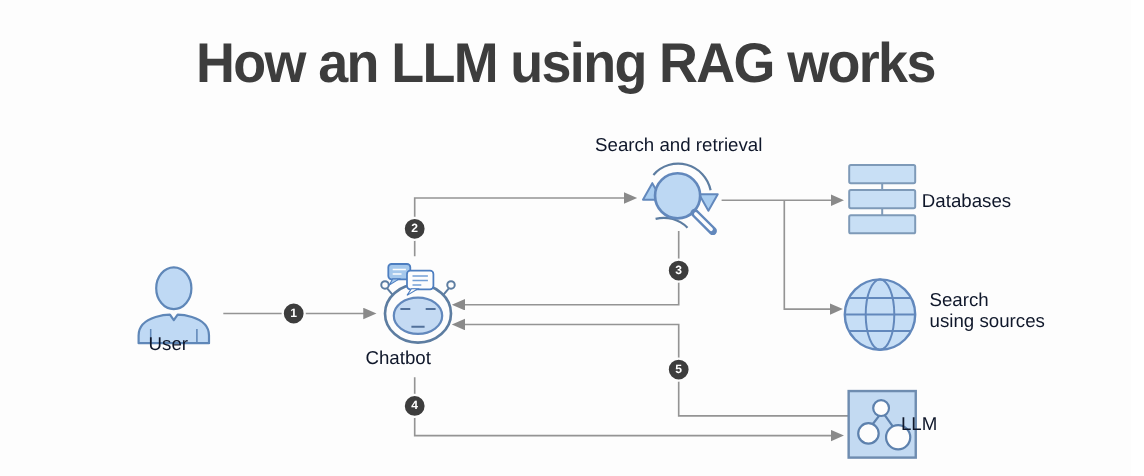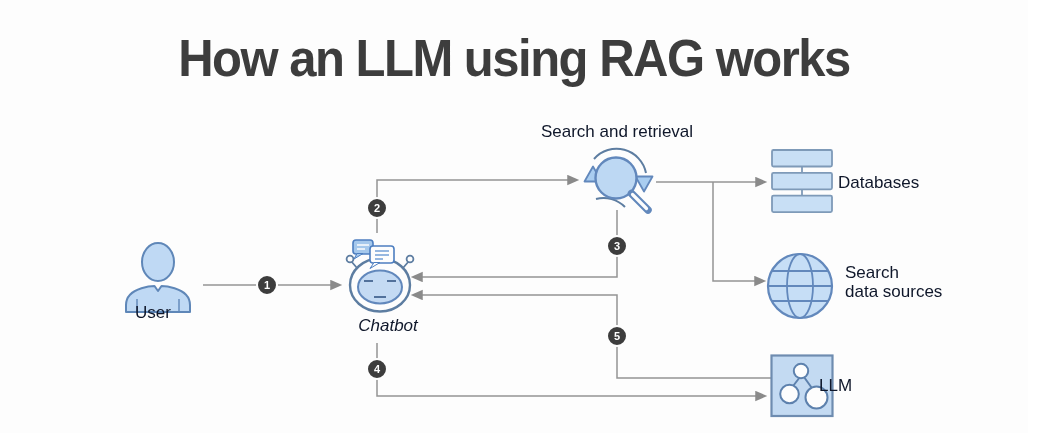--- a/index.html
+++ b/index.html
@@ -95,26 +95,26 @@
     <g>
       <rect x="771.5" y="355.5" width="61" height="60.5" fill="#c3daf2" stroke="#6e8cb0" stroke-width="2.2"></rect>
       <path d="M800 377 L790 390 M804 377 L814 391" stroke="#5d81ad" stroke-width="2" fill="none"></path>
       <circle cx="801" cy="371" r="7.2" fill="#fdfdfd" stroke="#5d81ad" stroke-width="2"></circle>
       <circle cx="789.5" cy="394" r="9.3" fill="#fdfdfd" stroke="#5d81ad" stroke-width="2"></circle>
       <circle cx="816.5" cy="397.5" r="11" fill="#fdfdfd" stroke="#5d81ad" stroke-width="2"></circle>
     </g>
   </svg>
 
   <div class="lbl center" style="left:153px;top:303px;">User</div>
-  <div class="lbl center" style="left:388px;top:316px;font-style:italic;">Chatbot</div>
+  <div class="lbl center" style="left:362px;top:316px;">Chatbot</div>
   <div class="lbl center" style="left:617px;top:122px;">Search and retrieval</div>
   <div class="lbl" style="left:838px;top:173px;">Databases</div>
   <div class="lbl" style="left:845px;top:263px;">
     <div>Search</div>
-    <div>data sources</div>
+    <div>using sources</div>
   </div>
   <div class="lbl" style="left:819px;top:376px;">LLM</div>
 
   <div class="badge" style="left:256px;top:274px;">1</div>
   <div class="badge" style="left:366px;top:197px;">2</div>
   <div class="badge" style="left:606px;top:235px;">3</div>
   <div class="badge" style="left:366px;top:358px;">4</div>
   <div class="badge" style="left:606px;top:325px;">5</div>
 
 </div>

